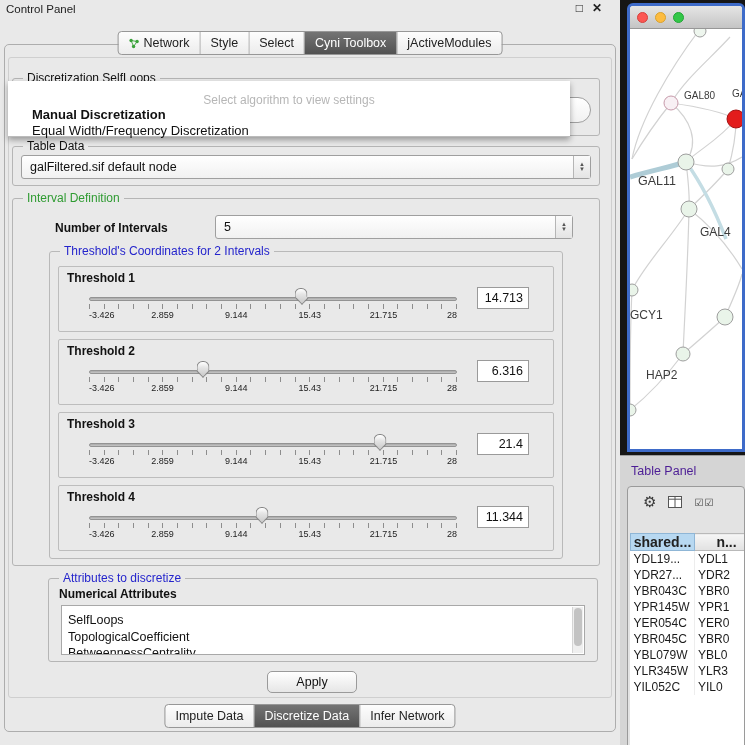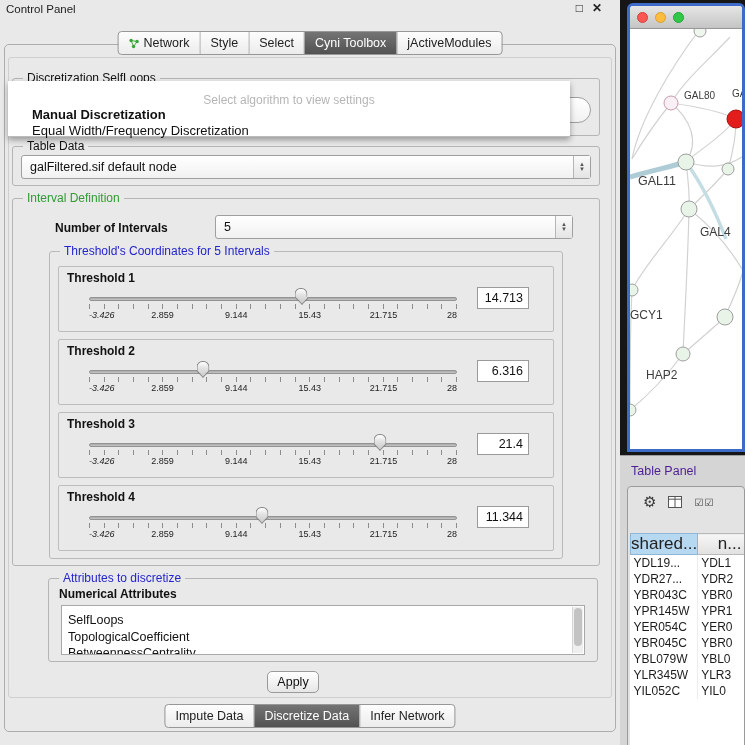--- a/index.html
+++ b/index.html
@@ -41,21 +41,21 @@
   
   .thr-panel { position:absolute; left:8px; width:496px; height:66px; border:1px solid #bdbdbd; border-radius:2px; }
   .thr-label { position:absolute; left:8px; top:4px; font-size:12px; font-weight:bold; color:#111; }
   .slider { position:absolute; left:30px; top:0; width:368px; height:66px; }
   .track { position:absolute; left:0; top:30px; width:100%; height:4px; background:linear-gradient(#a8a8a8,#c6c6c6); border:1px solid #939393; border-radius:2px; }
   .ticks { position:absolute; left:0; top:37px; width:100%; height:5px;
            background-image:repeating-linear-gradient(90deg,#8d8d8d 0 1px,transparent 1px 4%);
            border-right:1px solid #8d8d8d; }
   .scale { position:absolute; left:0; top:43px; width:100%; height:12px; }
   .scale span { position:absolute; font-size:9px; color:#222; transform:translateX(-50%); white-space:nowrap; }
-  .scale span.first { transform:translateX(0);font-style:italic; }
+  .scale span.first { transform:translateX(0); }
   .scale span.last { transform:translateX(-100%); }
   .thumb { position:absolute; top:21px; width:13px; height:10px; border:1px solid #868686; border-bottom:none; border-radius:6px 6px 2px 2px; background:linear-gradient(#ffffff,#d6d6d6); transform:translateX(-50%); z-index:3; }
   .thumb::after { content:""; position:absolute; left:1.2px; top:4.6px; width:8px; height:8px; background:linear-gradient(135deg,#ececec,#c9c9c9); border:1px solid #868686; border-top:none; border-left:none; transform:rotate(45deg); }
   .valuebox { position:absolute; right:24px; top:20px; width:52px; height:22px; background:#fff; border:1px solid #9a9a9a; font-size:12.5px; color:#111; text-align:right; padding:3px 5px 0 0; }
 
   
   .listbox { position:absolute; background:#fff; border:1px solid #a8a8a8; overflow:hidden; }
   .list-item { font-size:12.5px; color:#111; line-height:16.5px; padding-left:6px; white-space:nowrap; }
   .vscroll { position:absolute; right:1px; top:1px; width:11px; background:#efefef; border-left:1px solid #d5d5d5; }
   .vscroll .vthumb { position:absolute; left:1px; top:1px; width:8px; background:#c3c3c3; border-radius:4px; }
@@ -73,21 +73,21 @@
   .net-canvas { width:112px; height:420px; background:#fff; }
 
   .tp-area { position:absolute; left:0; top:455px; width:125px; height:290px; background:#d5d5d5; border-top:1px solid #9e9e9e; }
   .tp-title { position:absolute; left:11px; top:8px; font-size:12.5px; color:#4c1d95; }
   .tp-window { position:absolute; left:7px; top:30px; width:118px; height:260px; background:#e3e3e3; border:1px solid #9a9a9a; border-radius:4px 4px 0 0; overflow:hidden; }
   .tp-toolbar { position:absolute; left:0; top:2px; width:100%; height:26px; display:flex; align-items:center; gap:12px; padding-left:15px; color:#3a3a3a; }
   .tp-toolbar .gear { font-size:15px; }
   .tp-toolbar .checks { font-size:10px; letter-spacing:1px; color:#444; }
   .tp-table { position:absolute; left:2px; top:46px; width:160px; bottom:0; background:#fff; }
   table.nt { border-collapse:collapse; table-layout:fixed; }
-  table.nt th { width:64px; height:17px; font-size:17px; font-weight:normal; color:#222; text-align:center; background:linear-gradient(#f6f6f6,#e1e1e1); border:1px solid #b9b9b9; overflow:hidden; white-space:nowrap; }
+  table.nt th { width:64px; height:17px; font-size:14px; font-weight:bold; color:#222; text-align:center; background:linear-gradient(#f6f6f6,#e1e1e1); border:1px solid #b9b9b9; overflow:hidden; white-space:nowrap; }
   table.nt th.sel { background:#b7d8f1; border-color:#8fb6d6; }
   table.nt td { width:64px; height:16px; font-size:12px; color:#1c1c1c; padding-left:3px; border-right:1px solid #ededed; overflow:hidden; white-space:nowrap; }
 </style>
 </head>
 <body>
 
 <div class="left">
   <div class="titlebar">
     <span class="wtitle">Control Panel</span>
     <span class="winbtns">
@@ -152,21 +152,21 @@
     <span class="lbl-bold" style="left:42px; top:22px;">Number of Intervals</span>
     <div class="combo" style="left:202px; top:16px; width:358px; height:24px; border-radius:3px;">
       <span>5</span>
       <span class="stepper">
           <span>▲</span>
           <span>▼</span>
         </span>
     </div>
 
     <div class="group" style="left:36px; top:52px; width:514px; height:308px; border-color:#b9b9b9;">
-      <span class="group-title blue">Threshold's Coordinates for 5 Intervals</span>
+      <span class="group-title blue">Threshold's Coordinates for 2 Intervals</span>
 
       <div class="thr-panel" style="top:14px;">
         <span class="thr-label">Threshold 1</span>
         <div class="slider">
           <div class="track"></div>
           <div class="ticks"></div>
           <div class="scale">
               <span class="first" style="left: 0%;">-3.426</span>
               <span style="left: 20%;">2.859</span>
               <span style="left: 40%;">9.144</span>
@@ -243,21 +243,21 @@
           <div class="list-item">SelfLoops</div>
           <div class="list-item">TopologicalCoefficient</div>
           <div class="list-item">BetweennessCentrality</div>
         </div>
       <div class="vscroll" style="height:46px;">
         <div class="vthumb" style="height:38px;"></div>
       </div>
     </div>
   </div>
 
-  <div class="btn" style="left:267px; top:671px; width:52px; height:22px; line-height:20px;">Apply</div>
+  <div class="btn" style="left:267px; top:671px; width:90px; height:22px; line-height:20px;">Apply</div>
 
   <div class="tabbar bottom">
     <div class="tab">
         <span>Impute Data</span>
       </div>
     <div class="tab selected">
         <span>Discretize Data</span>
       </div>
     <div class="tab">
         <span>Infer Network</span>

